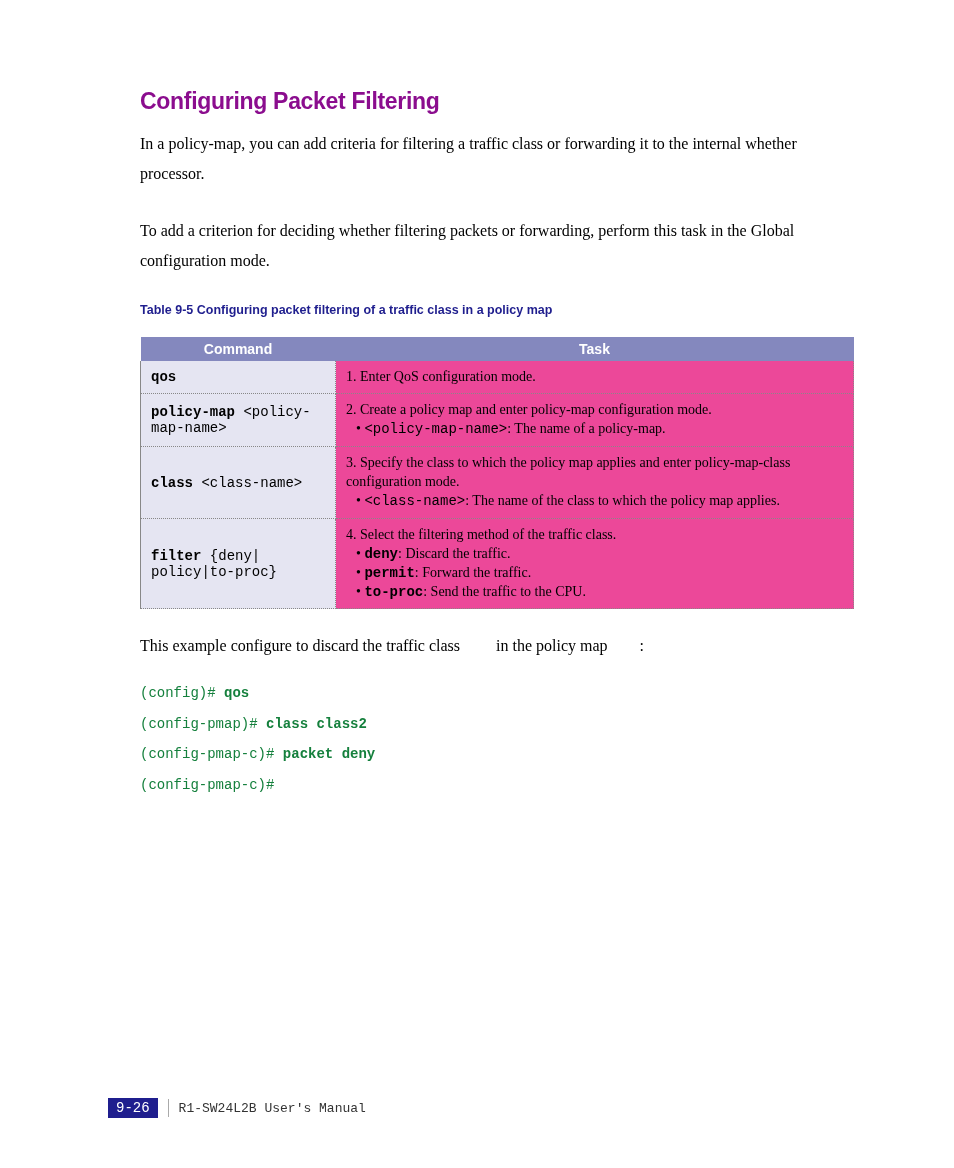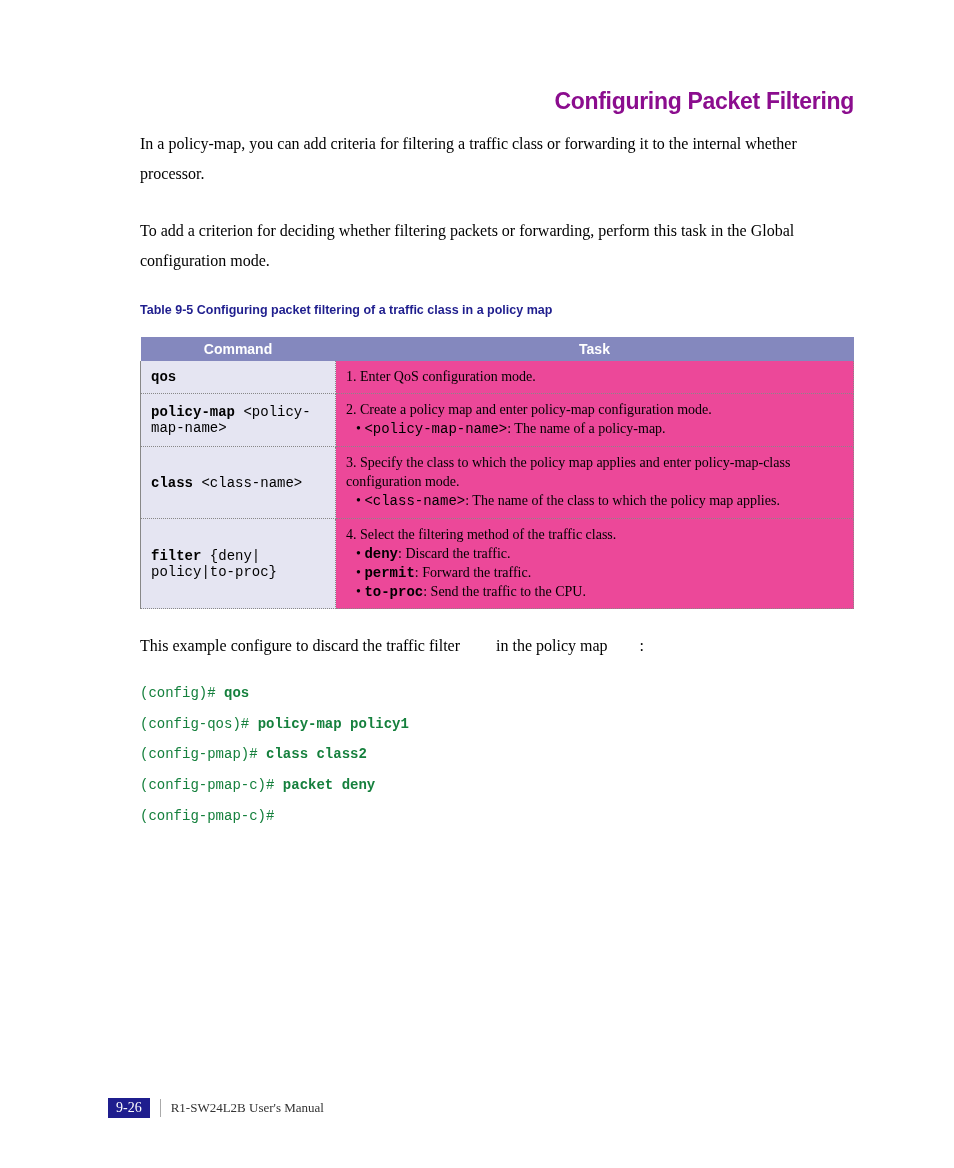--- a/index.html
+++ b/index.html
@@ -18,21 +18,20 @@
     height: 100%;
     position: relative;
   }
   .section-heading {
     font-family: Arial, Helvetica, sans-serif;
     font-weight: 800;
     color: #8b0d8e;
     font-size: 23px;
     margin: 0 0 14px 0;
     letter-spacing: -0.3px;
-    text-align: right;
   }
   .body-para {
     font-size: 16px;
     color: #000;
     line-height: 1.9;
     margin: 0 0 26px 0;
   }
   .table-caption {
     font-family: Arial, Helvetica, sans-serif;
     font-size: 12.5px;
@@ -96,21 +95,21 @@
     line-height: 2.2;
     color: #15803d;
   }
   .cli-block .bold { font-weight: bold; }
   .footer {
     position: absolute;
     left: 108px;
     bottom: 50px;
     display: flex;
     align-items: center;
-    font-family: Liberation Serif, serif;
+    font-family: Liberation Mono, monospace;
   }
   .footer .pagebox {
     background: #1f1e8e;
     color: #fff;
     font-size: 14px;
     padding: 2px 8px;
     margin-right: 6px;
   }
   .footer .divider {
     display: inline-block;
@@ -173,26 +172,25 @@
           <span>4.</span> <span>Select the filtering method of the traffic class.</span>
           <span class="bullet"><span class="bold-mono">deny</span><span>: Discard the traffic.</span></span>
           <span class="bullet"><span class="bold-mono">permit</span><span>: Forward the traffic.</span></span>
           <span class="bullet"><span class="bold-mono">to-proc</span><span>: Send the traffic to the CPU.</span></span>
         </td>
       </tr>
     </tbody>
   </table>
 
   <p class="example-intro">
-    <span>This example configure to discard the traffic filter </span>&nbsp;&nbsp;&nbsp;&nbsp;&nbsp;&nbsp;&nbsp;<span> in the policy map </span>&nbsp;&nbsp;&nbsp;&nbsp;&nbsp;&nbsp;&nbsp;<span>:</span>
+    <span>This example configure to discard the traffic class </span>&nbsp;&nbsp;&nbsp;&nbsp;&nbsp;&nbsp;&nbsp;<span> in the policy map </span>&nbsp;&nbsp;&nbsp;&nbsp;&nbsp;&nbsp;&nbsp;<span>:</span>
   </p>
 
   <div class="cli-block">
     <div><span>(config)# </span><span class="bold">qos</span></div>
-    <div><span>(config-qos)# </span><span class="bold">policy-map policy1</span></div>
     <div><span>(config-pmap)# </span><span class="bold">class class2</span></div>
     <div><span>(config-pmap-c)# </span><span class="bold">packet deny</span></div>
     <div><span>(config-pmap-c)#</span><span class="bold"></span></div>
   </div>
 
   <div class="footer">
     <span class="pagebox">9-26</span>
     <span class="divider"></span>
     <span class="footer-text">R1-SW24L2B   User's Manual</span>
   </div>

